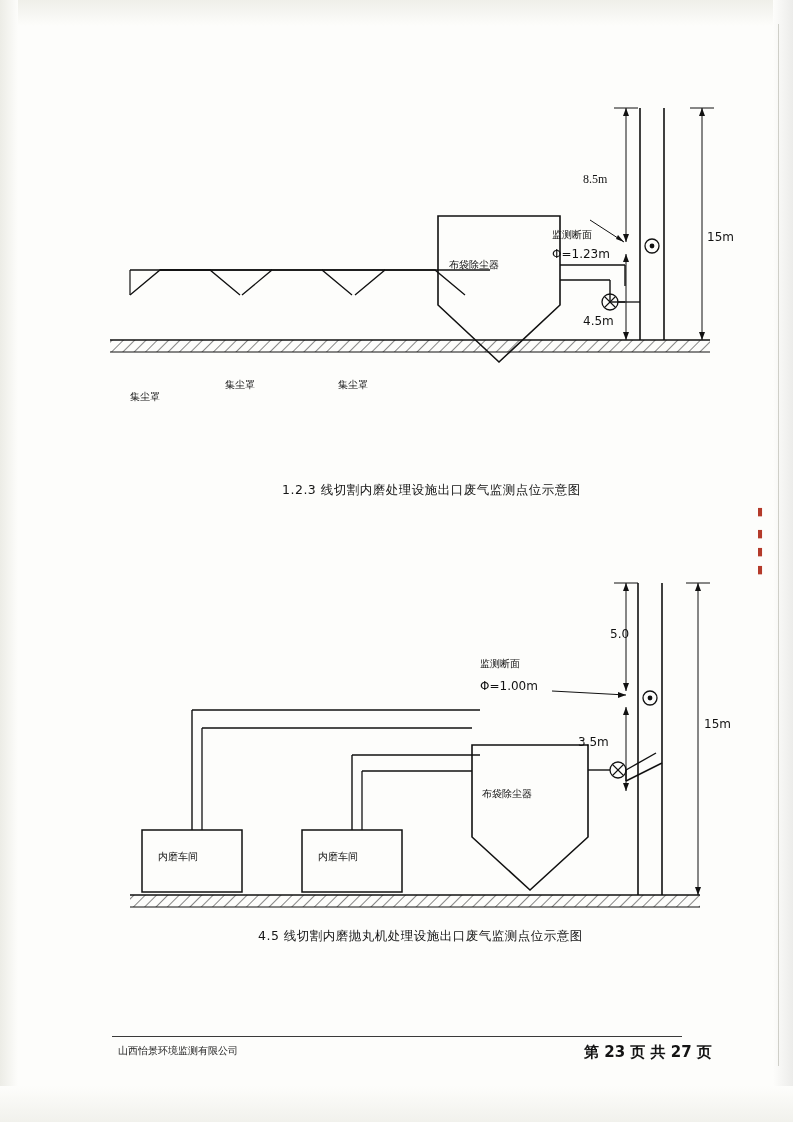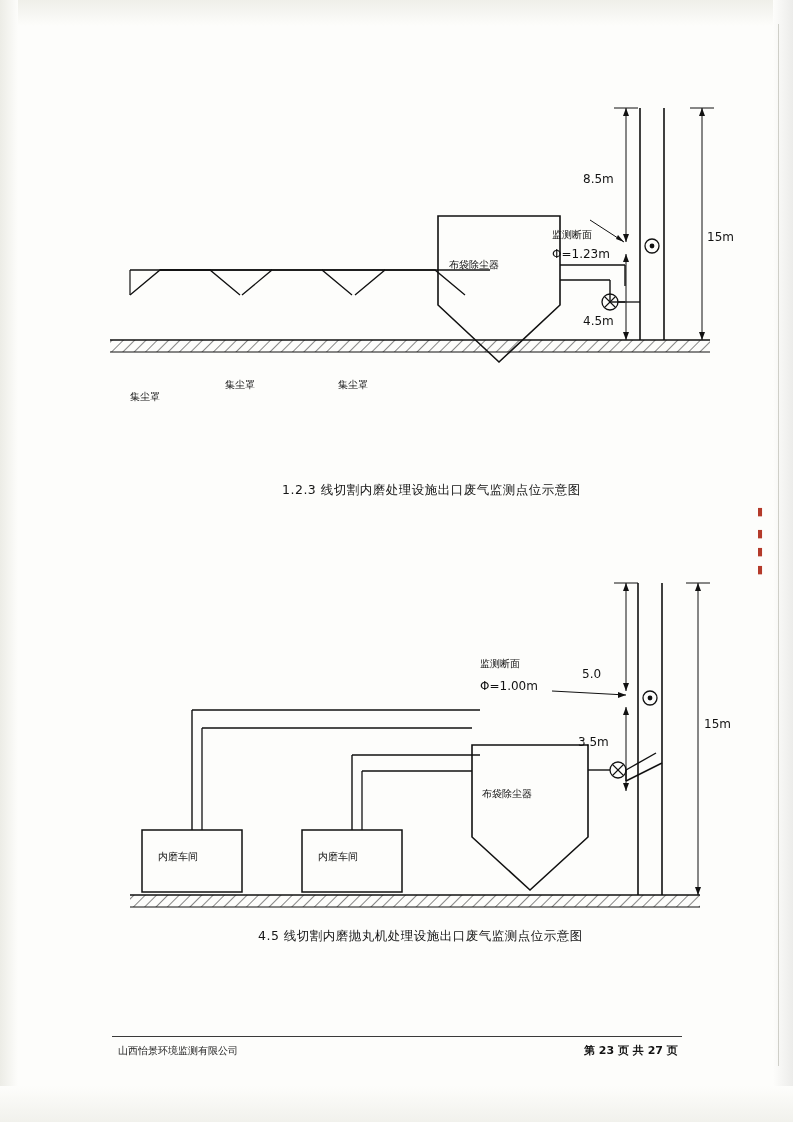--- a/index.html
+++ b/index.html
@@ -68,21 +68,21 @@
     font-family: "DejaVu Sans", sans-serif;
     font-size: 10px;
     color: #1d1d1d;
     white-space: nowrap;
   }
   .footer-right {
     position: absolute;
     left: 584px;
     top: 1043px;
     font-family: "DejaVu Sans", sans-serif;
-    font-size: 11px;
+    font-size: 15px;
     font-weight: bold;
     color: #141414;
     white-space: nowrap;
   }
   .footer-rule {
     position: absolute;
     left: 112px;
     top: 1036px;
     width: 570px;
     height: 1px;
@@ -189,21 +189,21 @@
       <polygon points="612,250 609,242 615,242" fill="#111"></polygon>
       <line x1="600" y1="18" x2="624" y2="18" stroke="#111" stroke-width="1"></line>
     </svg>
 
     <span class="lbl-cn" style="left:359px; top:168px;">布袋除尘器</span>
     <span class="lbl-cn" style="left:40px; top:300px;">集尘罩</span>
     <span class="lbl-cn" style="left:135px; top:288px;">集尘罩</span>
     <span class="lbl-cn" style="left:248px; top:288px;">集尘罩</span>
     <span class="lbl-cn" style="left:462px; top:138px;">监测断面</span>
     <span class="lbl" style="left:462px; top:157px;">Φ=1.23m</span>
-    <span class="lbl" style="left:493px; top:82px;">8.5m</span>
+    <span class="lbl" style="left:493px; top:82px;font-family:Liberation Serif, serif;">8.5m</span>
     <span class="lbl" style="left:493px; top:224px;text-align:right;">4.5m</span>
     <span class="lbl" style="left:617px; top:140px;">15m</span>
   </div>
 
   <div class="caption" style="left:282px; top:482px;">1.2.3 线切割内磨处理设施出口废气监测点位示意图</div>
 
   <div class="marks">
     <span style="left:0; top:0;">▮</span>
     <span style="left:0; top:22px;">▮</span>
     <span style="left:0; top:40px;">▮</span>
@@ -271,21 +271,21 @@
       <polygon points="608,18 605,26 611,26" fill="#111"></polygon>
       <polygon points="608,330 605,322 611,322" fill="#111"></polygon>
       <line x1="596" y1="18" x2="620" y2="18" stroke="#111" stroke-width="1"></line>
     </svg>
 
     <span class="lbl-cn" style="left:392px; top:222px;">布袋除尘器</span>
     <span class="lbl-cn" style="left:68px; top:285px;">内磨车间</span>
     <span class="lbl-cn" style="left:228px; top:285px;">内磨车间</span>
     <span class="lbl-cn" style="left:390px; top:92px;">监测断面</span>
     <span class="lbl" style="left:390px; top:114px;">Φ=1.00m</span>
-    <span class="lbl" style="left:492px; top:62px;margin-top:40px;">5.0</span>
+    <span class="lbl" style="left:520px; top:62px;">5.0</span>
     <span class="lbl" style="left:488px; top:170px;">3.5m</span>
     <span class="lbl" style="left:614px; top:152px;">15m</span>
   </div>
 
   <div class="caption" style="left:258px; top:928px;">4.5 线切割内磨抛丸机处理设施出口废气监测点位示意图</div>
 
   <div class="footer-rule"></div>
   <div class="footer-left">山西怡景环境监测有限公司</div>
   <div class="footer-right">第 23 页 共 27 页</div>
 

